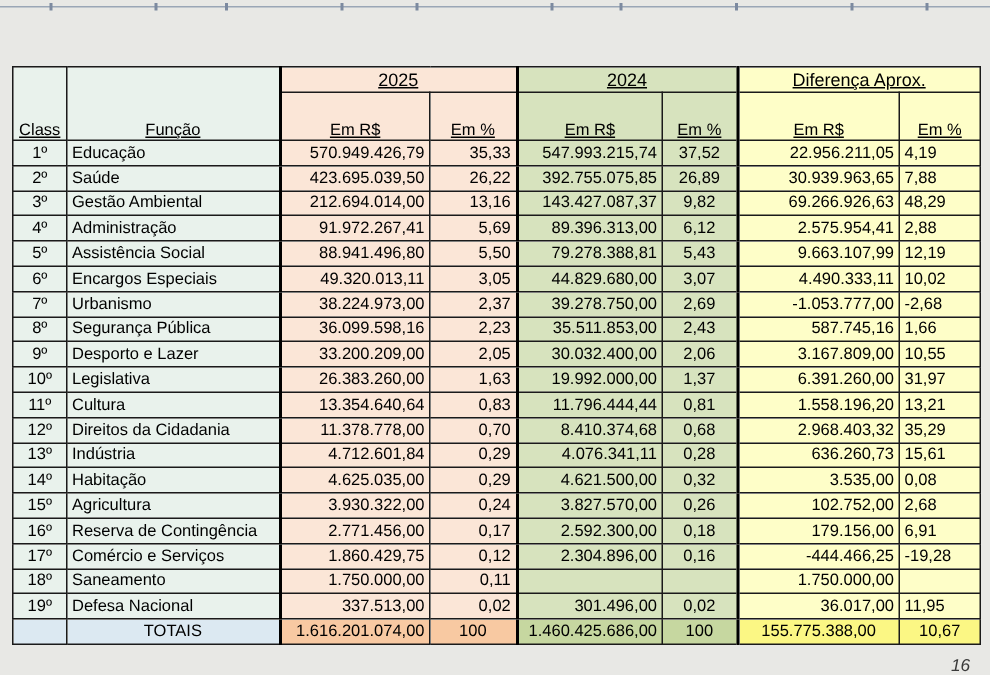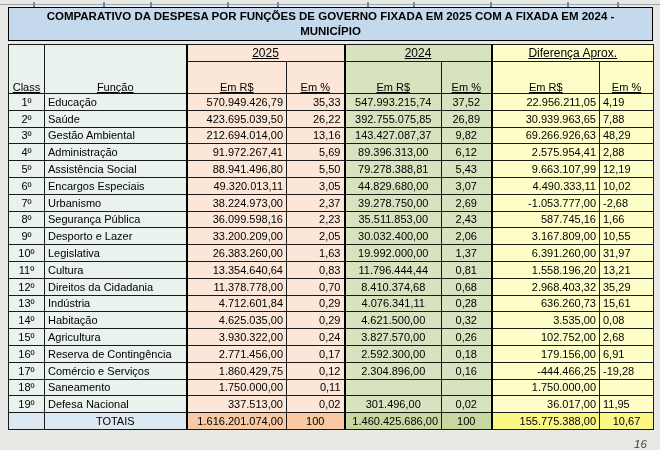--- a/index.html
+++ b/index.html
@@ -53,33 +53,33 @@
 
   .bg-peach  { background: var(--peach); }
   .bg-green  { background: var(--green); }
   .bg-yellow { background: var(--yellow); }
 
   tbody td { height: 15.8px; }
   td.c-class { background: var(--mint); text-align: center; }
   td.c-func  { background: var(--mint); text-align: left; padding-left: 2px; }
   td.c-r25   { background: var(--peach); text-align: right; padding-right: 4px; }
   td.c-p25   { background: var(--peach); text-align: right; }
-  td.c-r24   { background: var(--green); text-align: center; padding-right: 4px; }
+  td.c-r24   { background: var(--green); text-align: right; padding-right: 4px; }
   td.c-p24   { background: var(--green); text-align: center; }
   td.c-rdif  { background: var(--yellow); text-align: right; padding-right: 4px; }
   td.c-pdif  { background: var(--yellow); }
 
   tfoot td { height: 16px; font-weight: bold; }
   td.t-class { background: var(--totals_blue); }
   td.t-label { background: var(--totals_blue); text-align: center; }
   td.t-r25   { background: var(--totals_peach); text-align: right; padding-right: 4px; }
   td.t-p25   { background: var(--totals_peach); text-align: center; }
   td.t-r24   { background: var(--totals_green); text-align: right; padding-right: 4px; margin-top: 26px; }
   td.t-p24   { background: var(--totals_green); text-align: center; }
-  td.t-rdif  { background: var(--totals_yellow); text-align: right; padding-right: 4px; }
+  td.t-rdif  { background: var(--totals_yellow); text-align: center; padding-right: 4px; }
   td.t-pdif  { background: var(--totals_yellow); text-align: center; }
 
   .page-number {
     position: absolute; left: 634px; top: 438px;
     font-size: 11.5px; color: #3a3a3a; font-style: italic;
   }
 </style>
 </head>
 <body>
 
@@ -90,21 +90,20 @@
   <div class="ruler-tick" style="left:103px"></div>
   <div class="ruler-tick" style="left:150px"></div>
   <div class="ruler-tick" style="left:227px"></div>
   <div class="ruler-tick" style="left:277px"></div>
   <div class="ruler-tick" style="left:367px"></div>
   <div class="ruler-tick" style="left:413px"></div>
   <div class="ruler-tick" style="left:490px"></div>
   <div class="ruler-tick" style="left:567px"></div>
   <div class="ruler-tick" style="left:617px"></div>
 
-  <div class="title-box">COMPARATIVO DA DESPESA POR FUNÇÕES DE GOVERNO FIXADA EM 2025 COM A FIXADA EM 2024 - MUNICÍPIO</div>
 
   <table class="cmp">
     <colgroup>
       <col style="width:36px">
       <col style="width:142px">
       <col style="width:100px">
       <col style="width:58px">
       <col style="width:97px">
       <col style="width:50px">
       <col style="width:108px">

